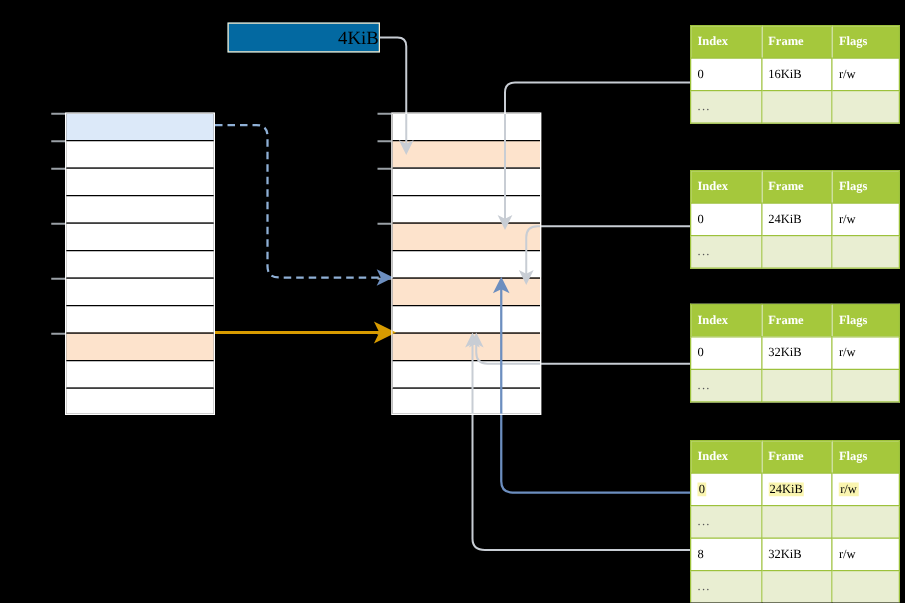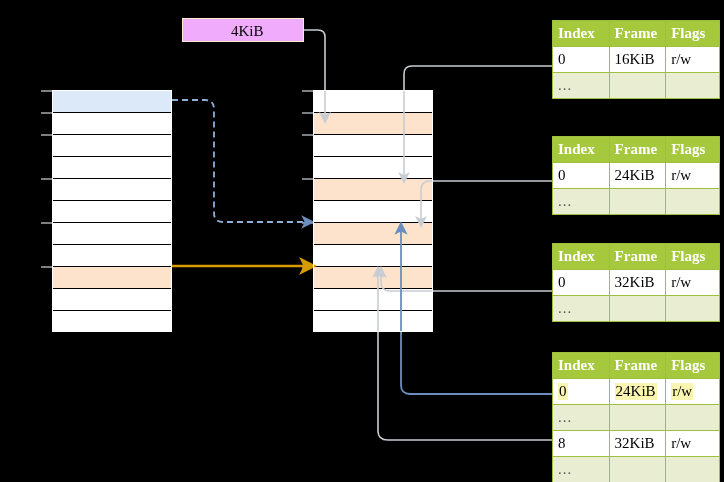--- a/index.html
+++ b/index.html
@@ -40,37 +40,37 @@
     position: absolute;
     box-sizing: border-box;
     border: 1.6px solid #ffffff;
     pointer-events: none;
   }
 
   
   .sizelabel {
     position: absolute;
     box-sizing: border-box;
-    background: #f0abfc;
+    background: #0369a1;
     border: 1.2px solid #fdeccb;
     color: #000000;
     font-size: 15px;
     line-height: 22px;
-    text-align: left;
+    text-align: right;
     white-space: nowrap;
     padding-left: 48px;
   }
 
   
   .ptable {
     position: absolute;
     box-sizing: border-box;
     border-collapse: collapse;
     background: #ffffff;
-    font-size: 15px;
+    font-size: 10px;
   }
   .ptable table {
     border-collapse: collapse;
     width: 100%;
     table-layout: fixed;
   }
   .ptable th, .ptable td {
     border: 1px solid #9dc13c;
     height: 25px;
     padding: 0 5px;

